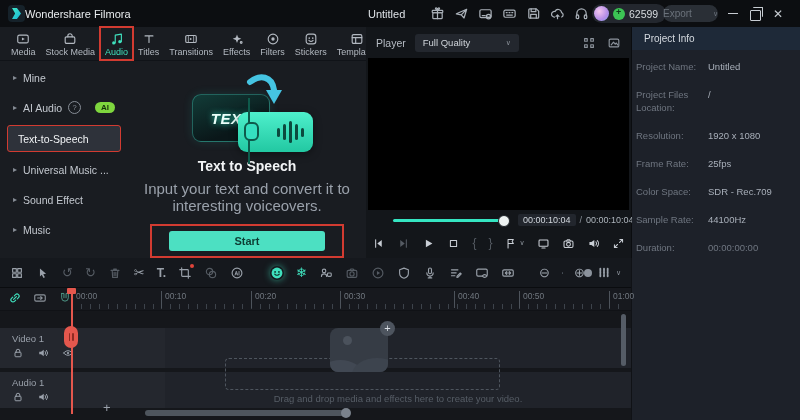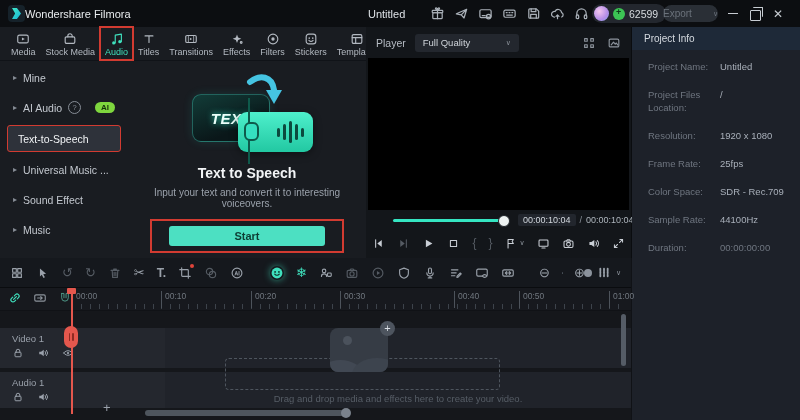--- a/index.html
+++ b/index.html
@@ -55,21 +55,21 @@
     background:linear-gradient(160deg,#123c38,#0a1719 70%);border:1px solid rgba(70,215,195,.4);
     display:flex;align-items:center;justify-content:center;box-shadow:0 0 10px rgba(40,200,180,.15)}
   .keycap span{font-size:15px;font-weight:bold;font-style:italic;letter-spacing:.5px;color:#eafffa;text-shadow:0 0 6px #2ee0c0}
   .wavechip{position:absolute;left:66px;top:40px;width:66px;height:40px;border-radius:9px;
     background:linear-gradient(180deg,#4ef0cc,#22c8a2);display:flex;align-items:center;justify-content:flex-end;gap:3px;padding-right:9px;box-shadow:0 2px 8px rgba(0,0,0,.4)}
   .wavechip i{display:block;width:3px;border-radius:2px;background:#0b4a3e}
   .slider-line{position:absolute;left:76px;top:26px;width:2px;height:66px;background:#0e5a4b}
   .slider-knob{position:absolute;left:71.5px;top:50px;width:11px;height:15px;border-radius:6px;background:#35e0c0;border:2px solid #0e5a4b}
   .arrow-svg{position:absolute;left:70px;top:0}
   .tts-title{margin-top:9px;font-size:14px;font-weight:bold;color:#f2f4f6}
-  .tts-desc{margin-top:6px;font-size:10px;color:#9aa1ab;text-align:center;padding:0 8px}
+  .tts-desc{margin-top:6px;font-size:15px;color:#9aa1ab;text-align:center;padding:0 8px}
   .start-wrap{margin-top:10px;border:2px solid #d23b31;padding:5px 17px}
   .start-btn{width:156px;height:20px;border-radius:3px;background:#4ce0c2;display:flex;align-items:center;justify-content:center;
     font-size:11px;color:#0e3d34;font-weight:bold}
 
   
   .player{position:absolute;left:366px;top:27px;width:265px;height:231px;background:#13161a;border-right:1px solid #0a0c0f}
   .player-header{position:absolute;left:0;top:0;width:265px;height:31px;display:flex;align-items:center;padding:0 10px;box-sizing:border-box}
   .player-label{font-size:10.5px;color:#b6bcc4}
   .quality-dd{margin-left:9px;width:88px;height:18px;background:#23272e;border-radius:3px;display:flex;align-items:center;justify-content:space-between;padding:0 8px;font-size:9.5px;color:#cfd4da}
   .quality-dd .chev{font-size:7px;color:#8a9199}
@@ -85,21 +85,21 @@
   .controls-row{position:absolute;left:0;top:203px;width:265px;height:26px;display:flex;align-items:center;justify-content:center;gap:12px;color:#c9ced5}
   .controls-row .cico{width:13px;height:13px}
   .dim{color:#555b63!important}
   .brace{font-size:12px;line-height:12px}
   .mark-group{display:flex;align-items:center;gap:2px}
   .mark-group .chev{font-size:7px;color:#8a9199}
 
   
   .rightpanel{position:absolute;left:632px;top:27px;width:168px;height:393px;background:#1d2129}
   .rp-header{height:23px;background:#1e2938;display:flex;align-items:center;padding-left:12px;font-size:10px;color:#d5dae0}
-  .rp-rows{padding:10px 16px 0}
+  .rp-rows{padding:10px 4px 0}
   .rp-row{display:flex;margin-bottom:15px}
   .rp-label{width:72px;flex:0 0 72px;font-size:9.5px;color:#6f7680;line-height:13px}
   .rp-value{font-size:9.5px;color:#a9b0ba;line-height:13px}
   .rp-value.dim2{color:#6f7680}
 
   
   .toolbar{position:absolute;left:0;top:258px;width:631px;height:30px;background:#15181d;border-bottom:1px solid #0a0c0f;
     display:flex;align-items:center;padding:0 10px;box-sizing:border-box;gap:12px;color:#9aa1aa}
   .toolbar .wico{width:14px;height:14px;position:relative}
   .tb-accent{color:#3fe0bd}

